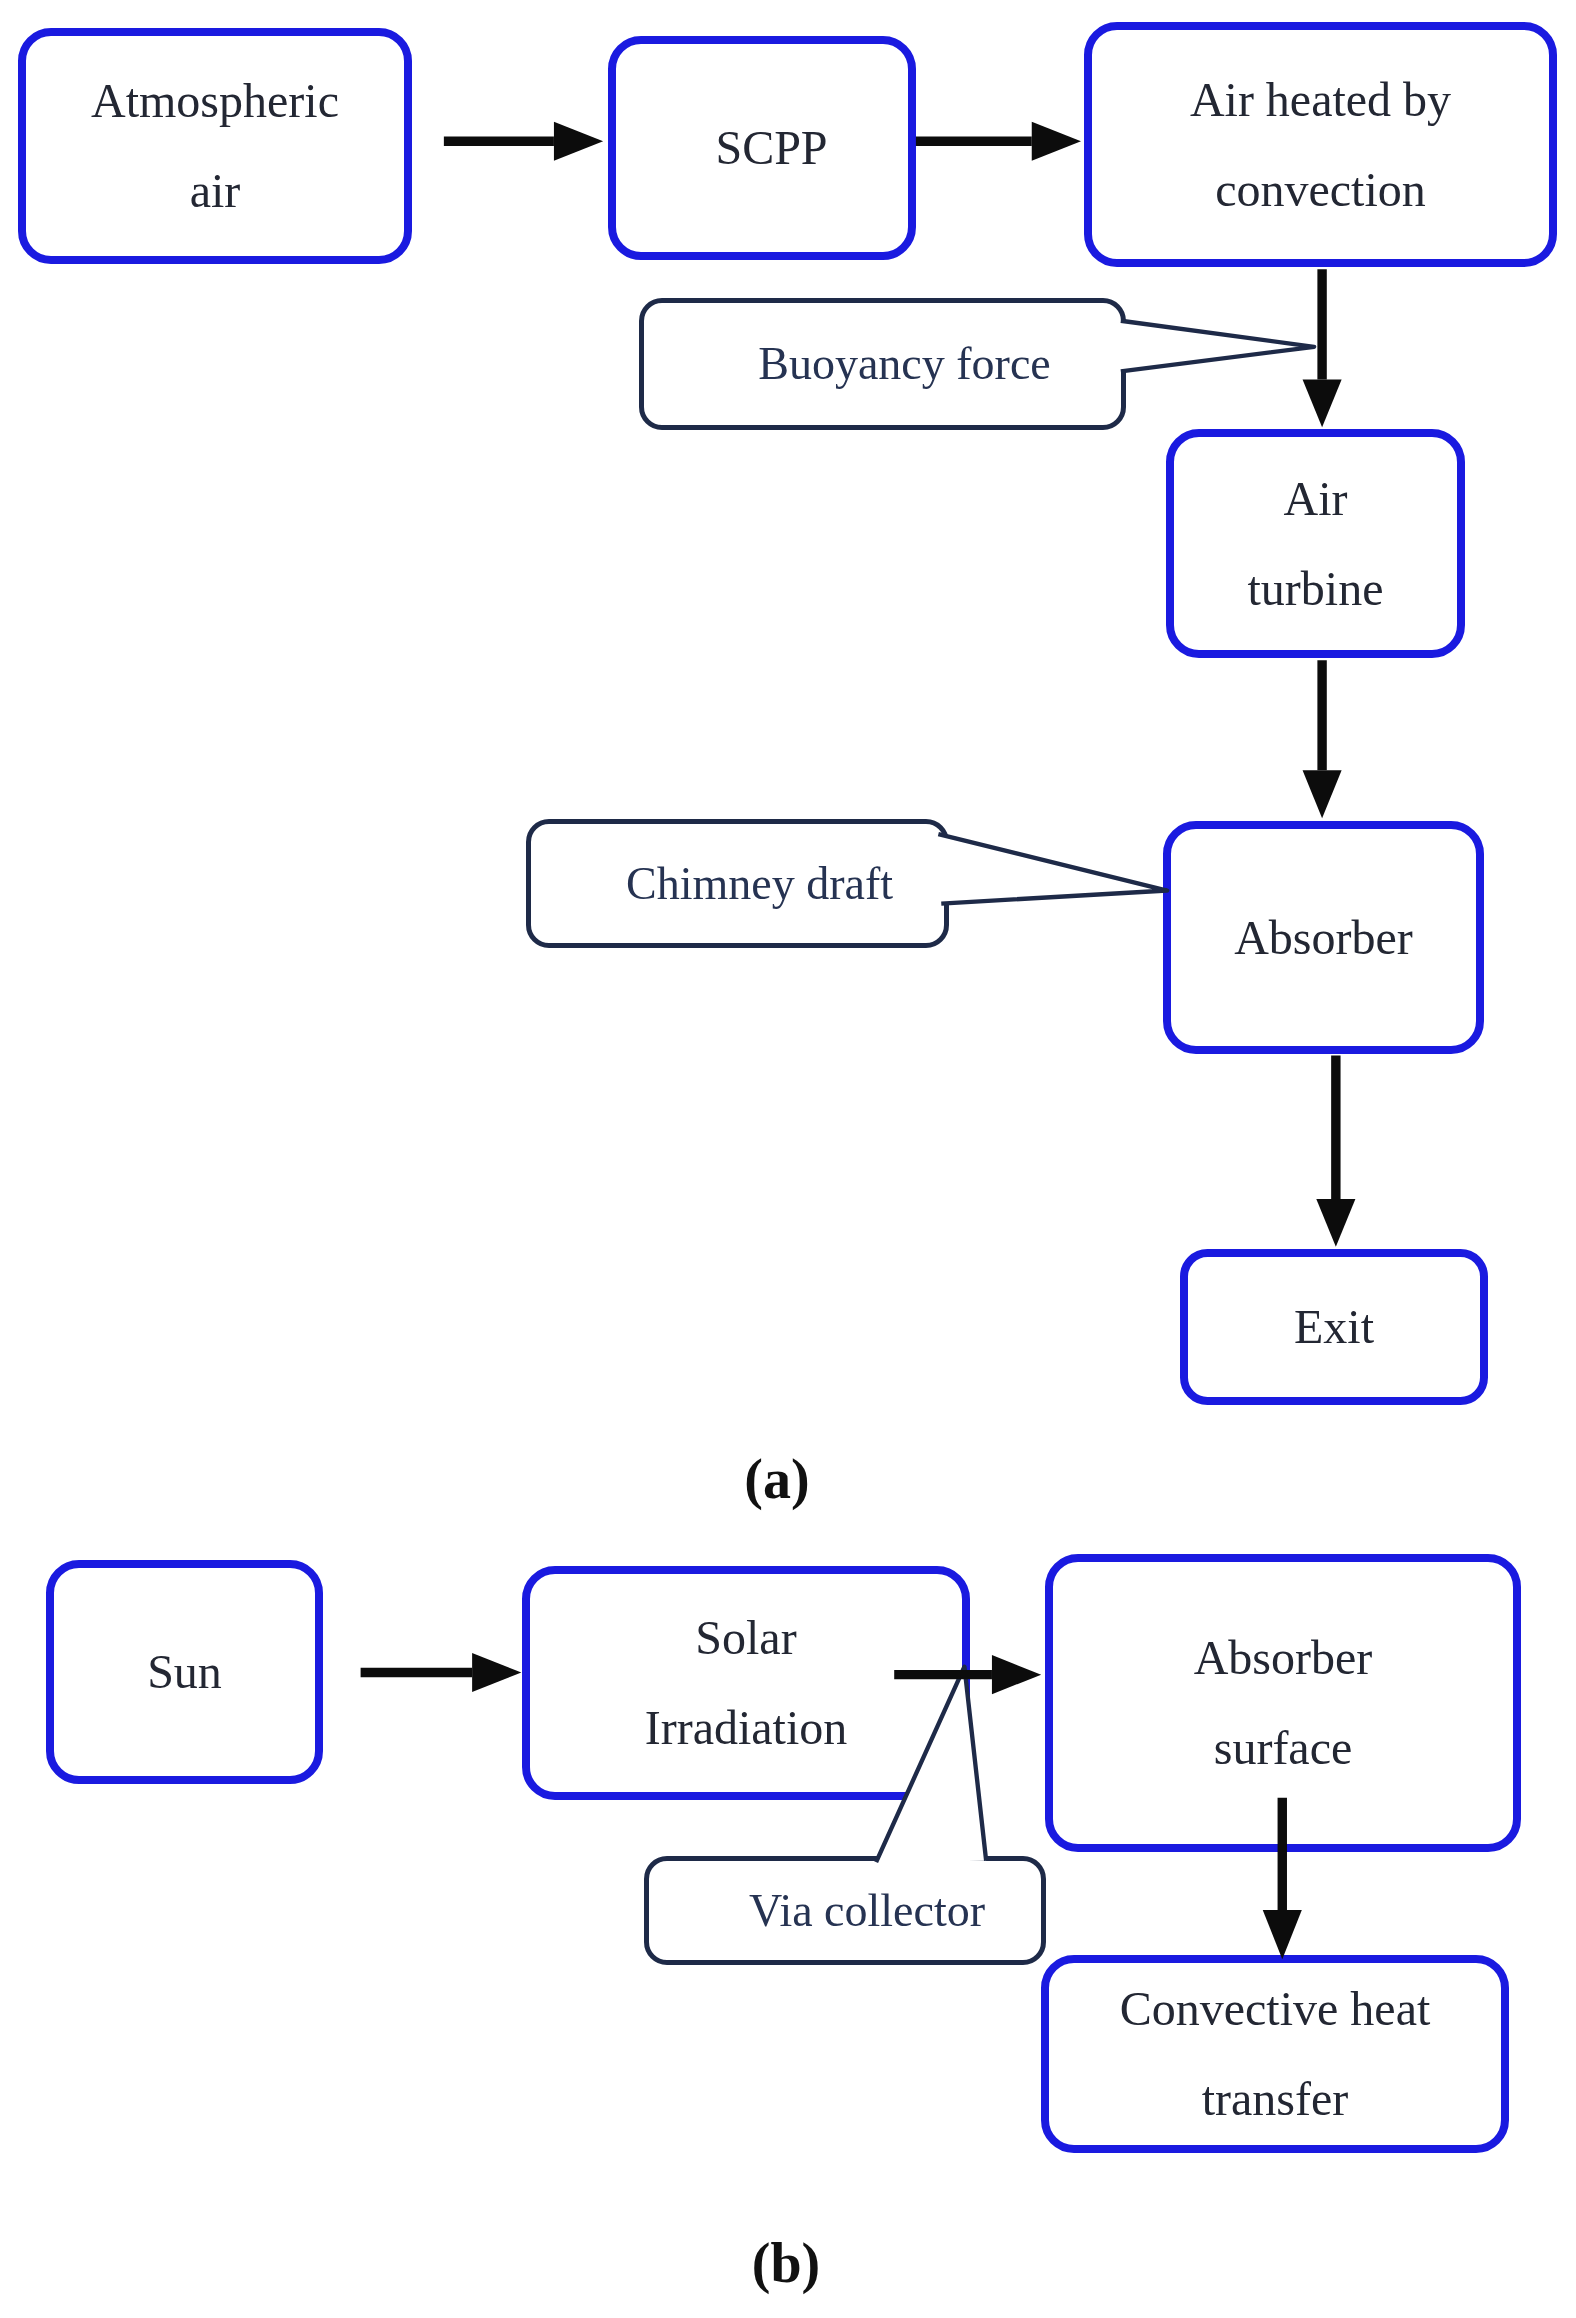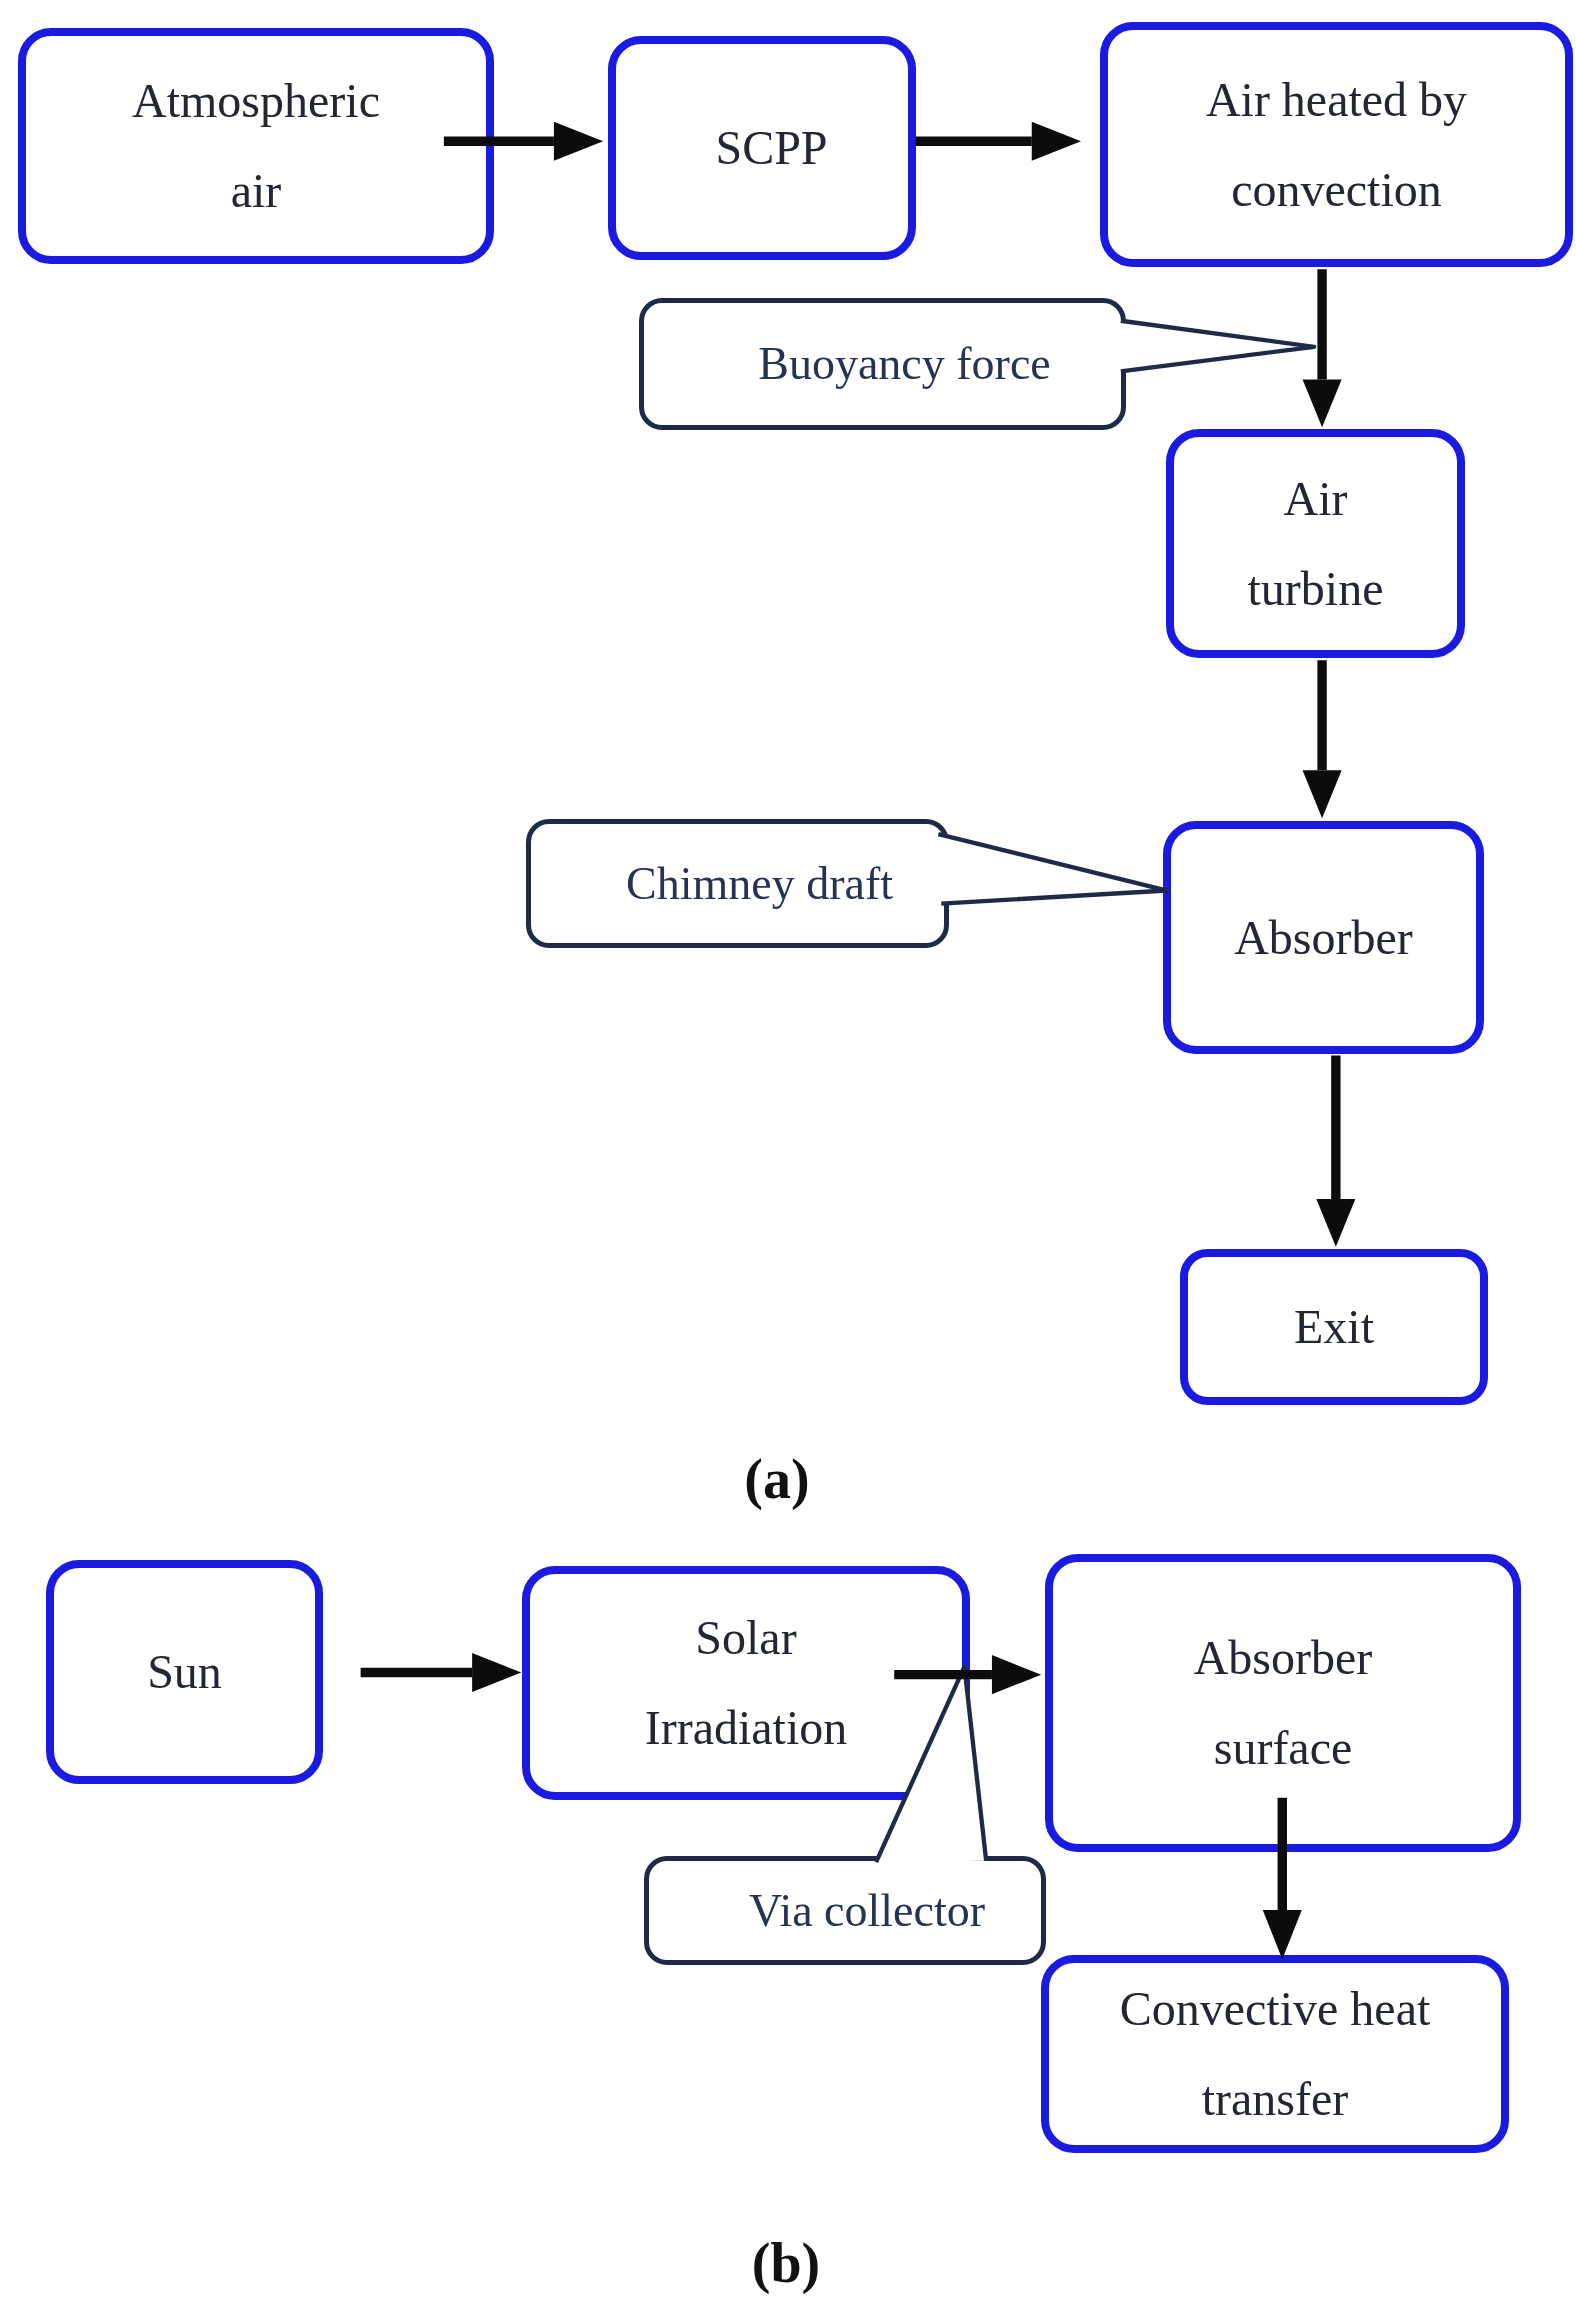--- a/index.html
+++ b/index.html
@@ -61,30 +61,30 @@
   }
   .arrow-line{stroke:var(--arrow);stroke-width:13;fill:none;}
   .arrow-head{fill:var(--arrow);stroke:none;}
   .tail{fill:#ffffff;stroke:var(--callout-border);stroke-width:6;stroke-linejoin:round;}
 </style>
 </head>
 <body>
 
 <div class="canvas">
 
-  <div class="node" style="left:18px;top:27.5px;width:476px;height:236px;">
+  <div class="node" style="left:18px;top:27.5px;width:394px;height:236px;">
     <span>Atmospheric</span>
     <span>air</span>
   </div>
 
   <div class="node" style="left:608px;top:36px;width:308px;height:224px;padding-left:19px;">
     <span>SCPP</span>
   </div>
 
-  <div class="node" style="left:1084px;top:22px;width:473px;height:245px;margin-left:16px;">
+  <div class="node" style="left:1084px;top:22px;width:473px;height:245px;">
     <span>Air heated by</span>
     <span>convection</span>
   </div>
 
   <div class="node" style="left:1166px;top:429px;width:299px;height:229px;">
     <span>Air</span>
     <span>turbine</span>
   </div>
 
   <div class="node" style="left:1163px;top:821px;width:321px;height:233px;">

